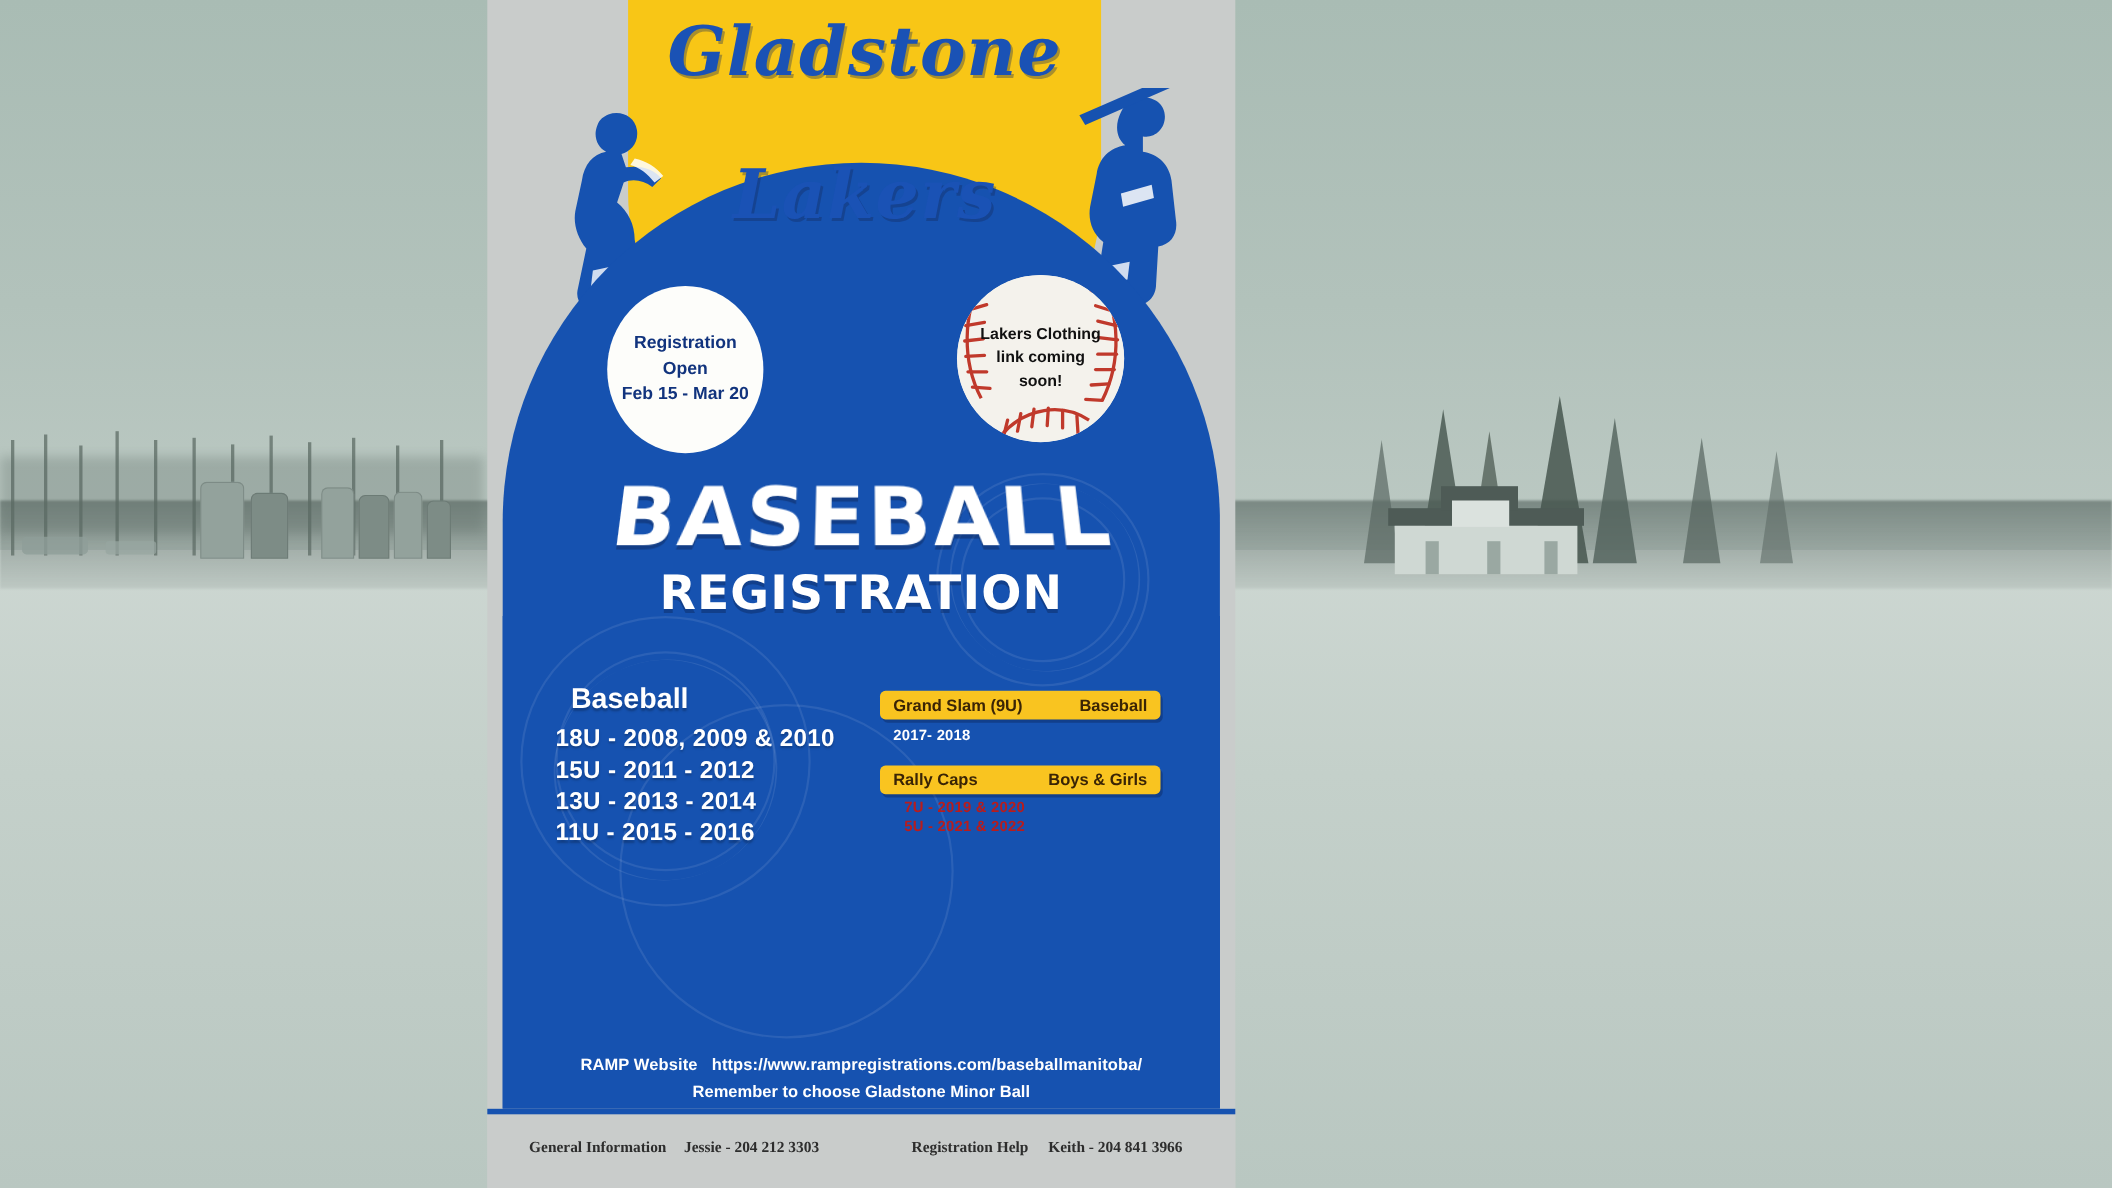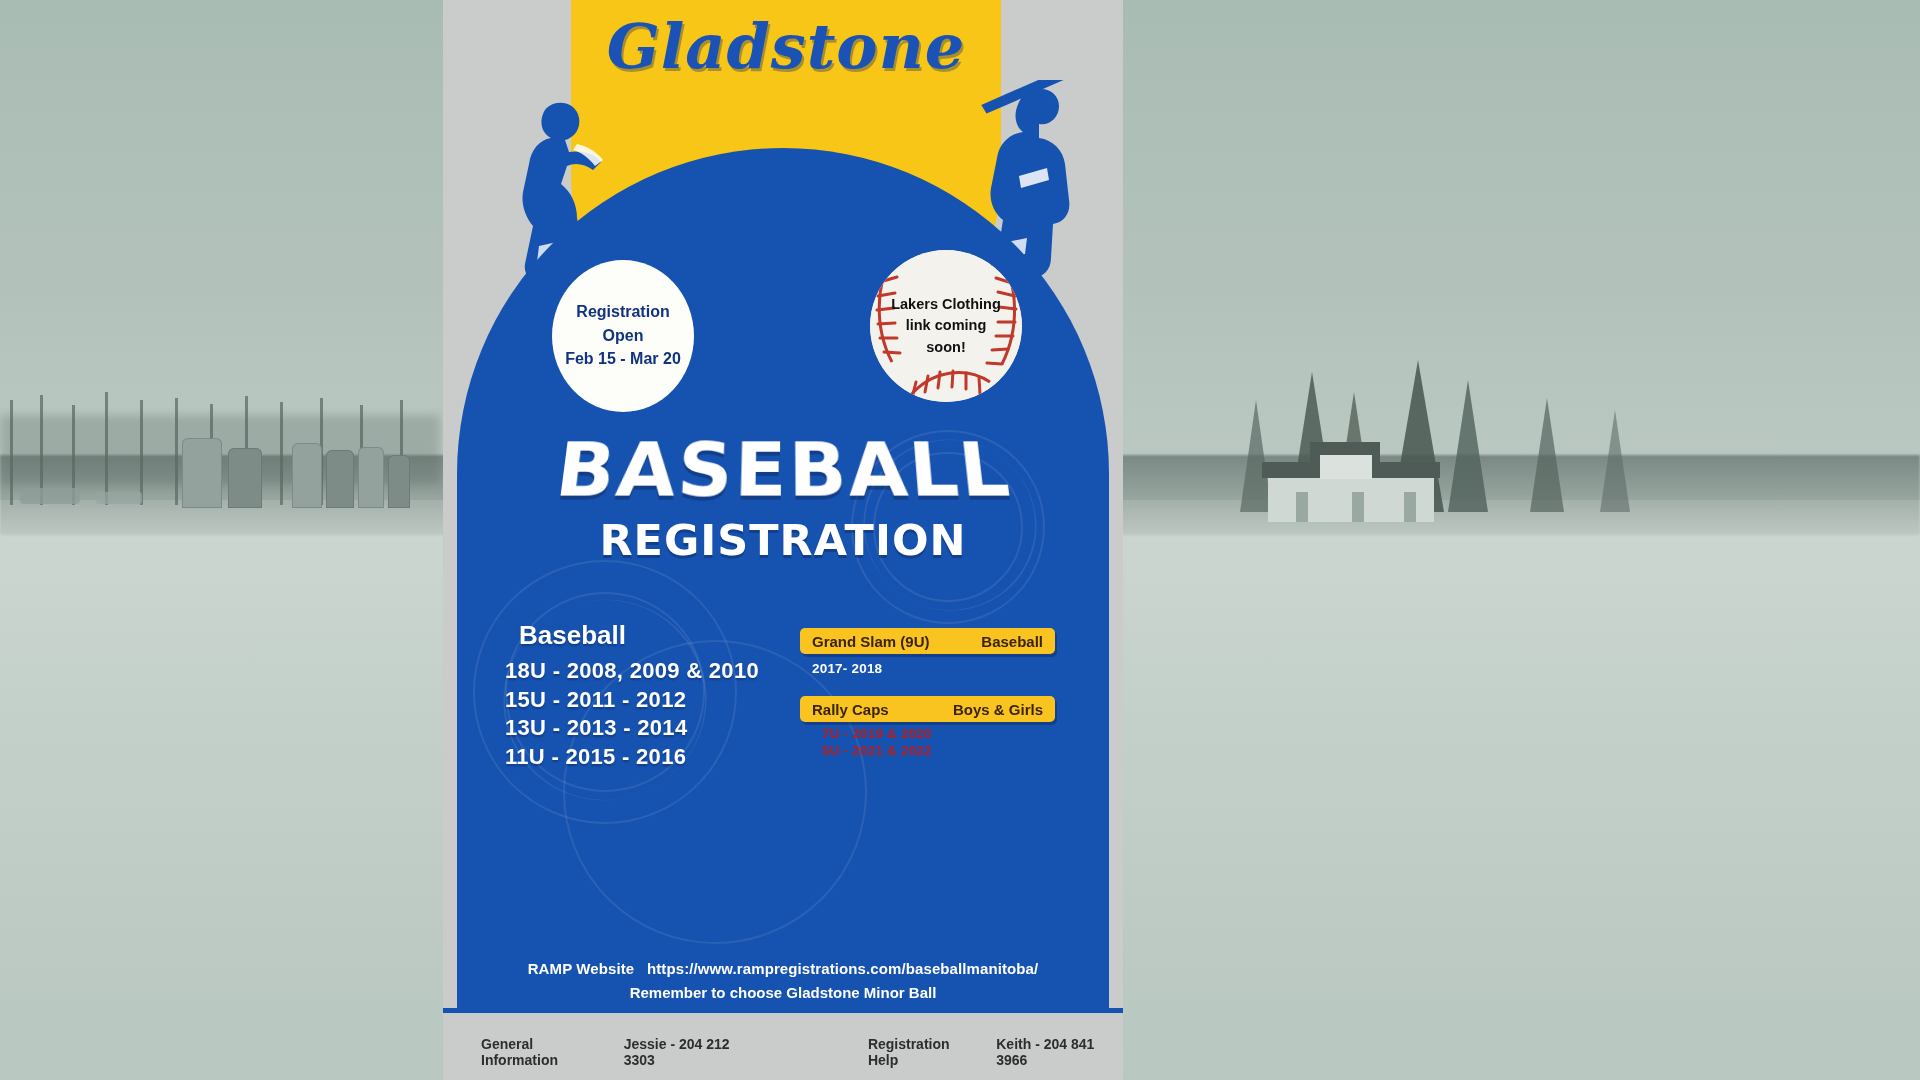--- a/index.html
+++ b/index.html
@@ -98,24 +98,24 @@
 
   
   .ramp{position:absolute;left:0;top:960px;width:680px;text-align:center;color:#fff;}
   .ramp-line1{font-size:15px;font-weight:700;letter-spacing:.1px;}
   .ramp-line2{font-size:15px;font-weight:700;margin-top:7px;}
 
   
   .footer{position:absolute;left:443px;top:1008px;width:680px;height:72px;background:#c9cccb;}
   .footer-top{position:absolute;left:0;top:0;width:680px;height:5px;background:#1652b0;}
   .footer-row{position:absolute;left:0;top:28px;width:680px;
-    display:flex;align-items:center;color:#2d2d2d;font-size:14px;font-weight:700;}
+    display:flex;align-items:center;color:#2d2d2d;font-size:14px;font-weight:700;font-family:Liberation Serif, serif;}
   .fi-label{margin-left:38px;}
   .fi-value{margin-left:16px;font-weight:600;}
-  .fi-label2{margin-left:110px;}
+  .fi-label2{margin-left:84px;}
   .fi-value2{margin-left:18px;font-weight:600;}
 </style>
 </head>
 <body>
 
 <div class="stage">
 
   <div class="bg">
     <div class="bg-sky"></div>
     <div class="bg-snow"></div>
@@ -205,20 +205,21 @@
         <div class="ballart" style="left:408px;top:430px;width:190px;height:190px;"></div>
         <div class="ballseam" style="left:430px;top:452px;width:146px;height:146px;"></div>
         <div class="ballart" style="left:30px;top:560px;width:260px;height:260px;"></div>
         <div class="ballseam" style="left:62px;top:592px;width:196px;height:196px;"></div>
         <div class="ballart" style="left:120px;top:640px;width:300px;height:300px;"></div>
         <div style="position:absolute;left:420px;top:440px;width:170px;height:170px;border-left:2px solid rgba(255,255,255,.09);border-right:2px solid rgba(255,255,255,.09);border-radius:50%;transform:rotate(30deg);"></div>
         <div style="position:absolute;left:60px;top:600px;width:200px;height:200px;border-left:2px solid rgba(255,255,255,.09);border-right:2px solid rgba(255,255,255,.09);border-radius:50%;transform:rotate(-25deg);"></div>
       </div>
 
       <div class="title-script title-1">Gladstone</div>
+      <div class="title-script title-2">Lakers</div>
 
       <div class="reg-circle">
         <div>Registration</div>
         <div>Open</div>
         <div>Feb 15 - Mar 20</div>
       </div>
 
       <div class="ball-circle">
         <svg width="152" height="152" viewBox="0 0 152 152" style="position:absolute;inset:0;z-index:1;">
           <circle cx="76" cy="76" r="76" fill="#f4f2ec"></circle>

